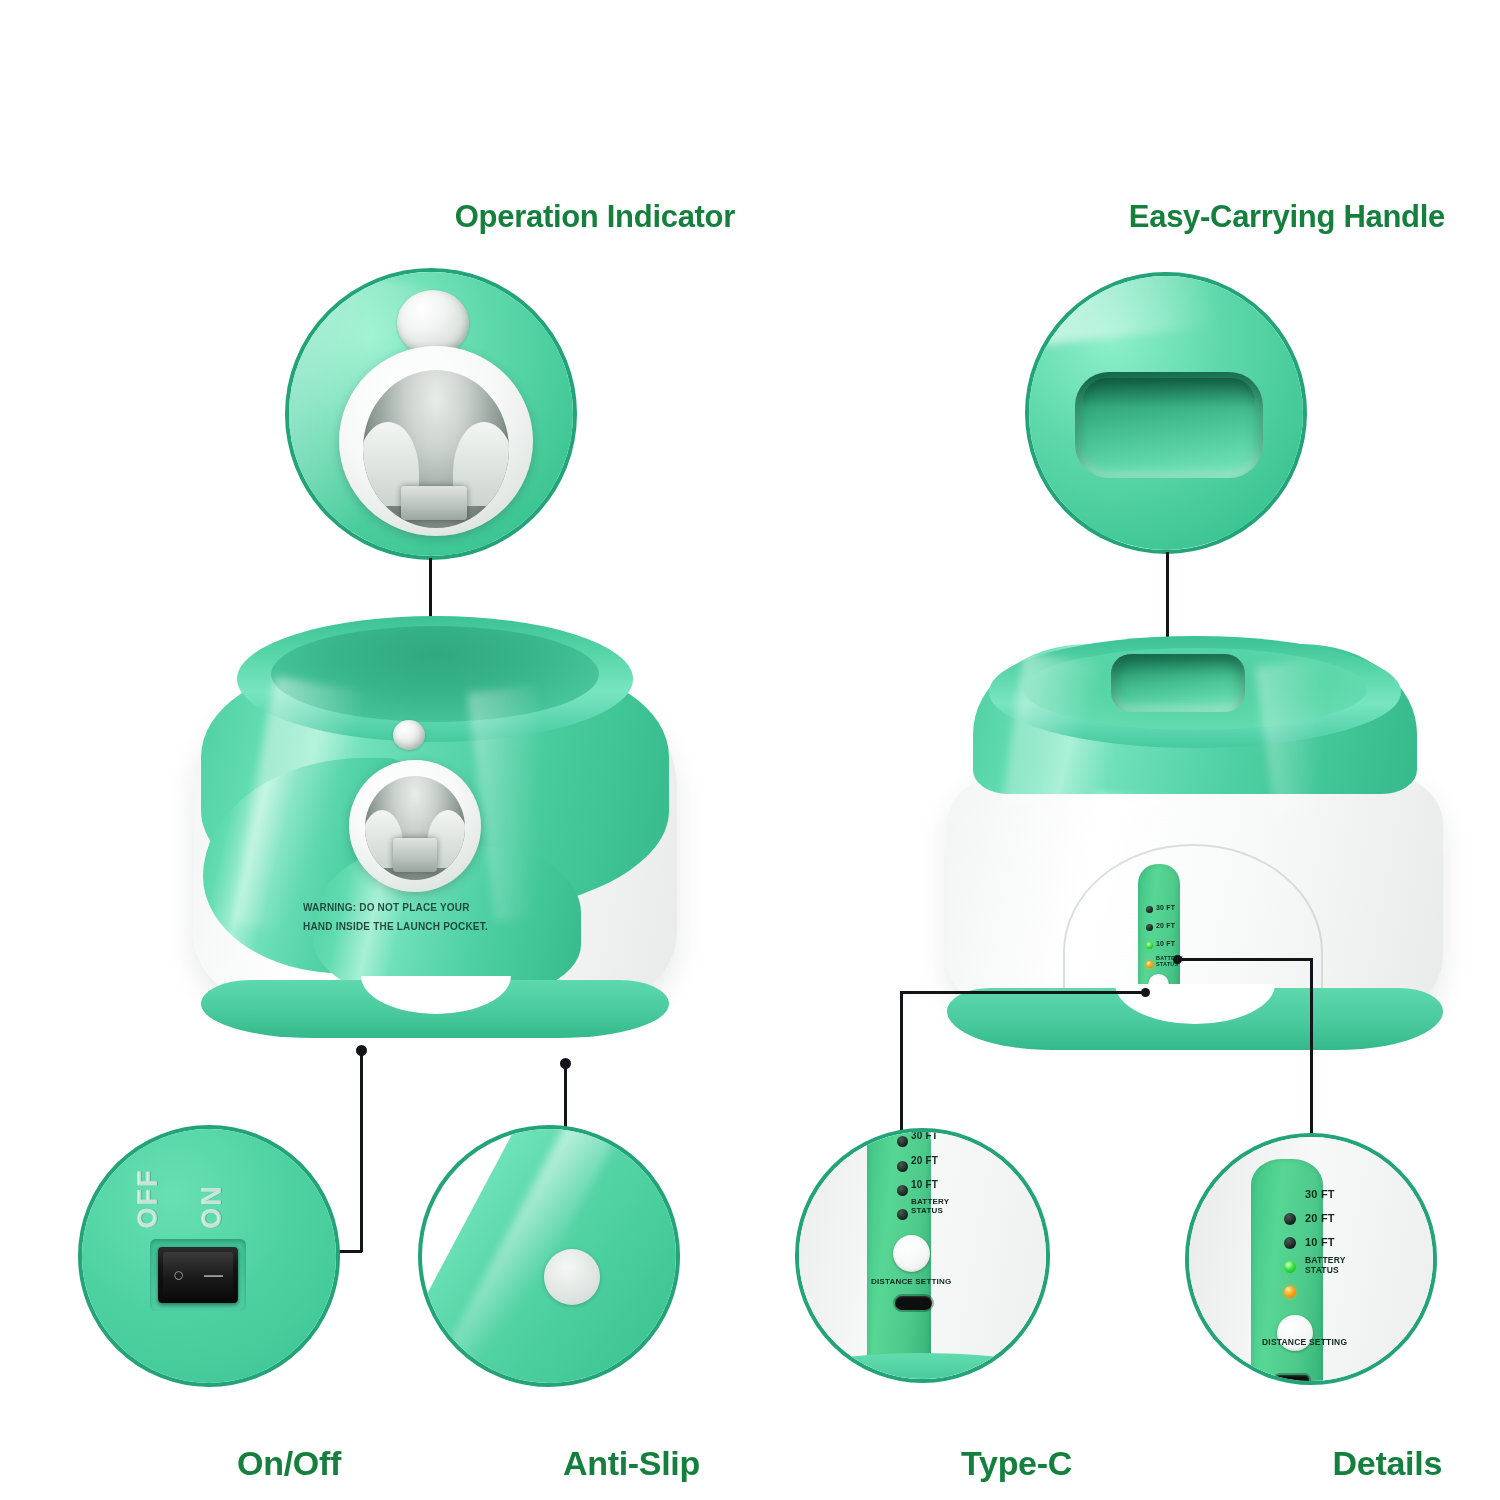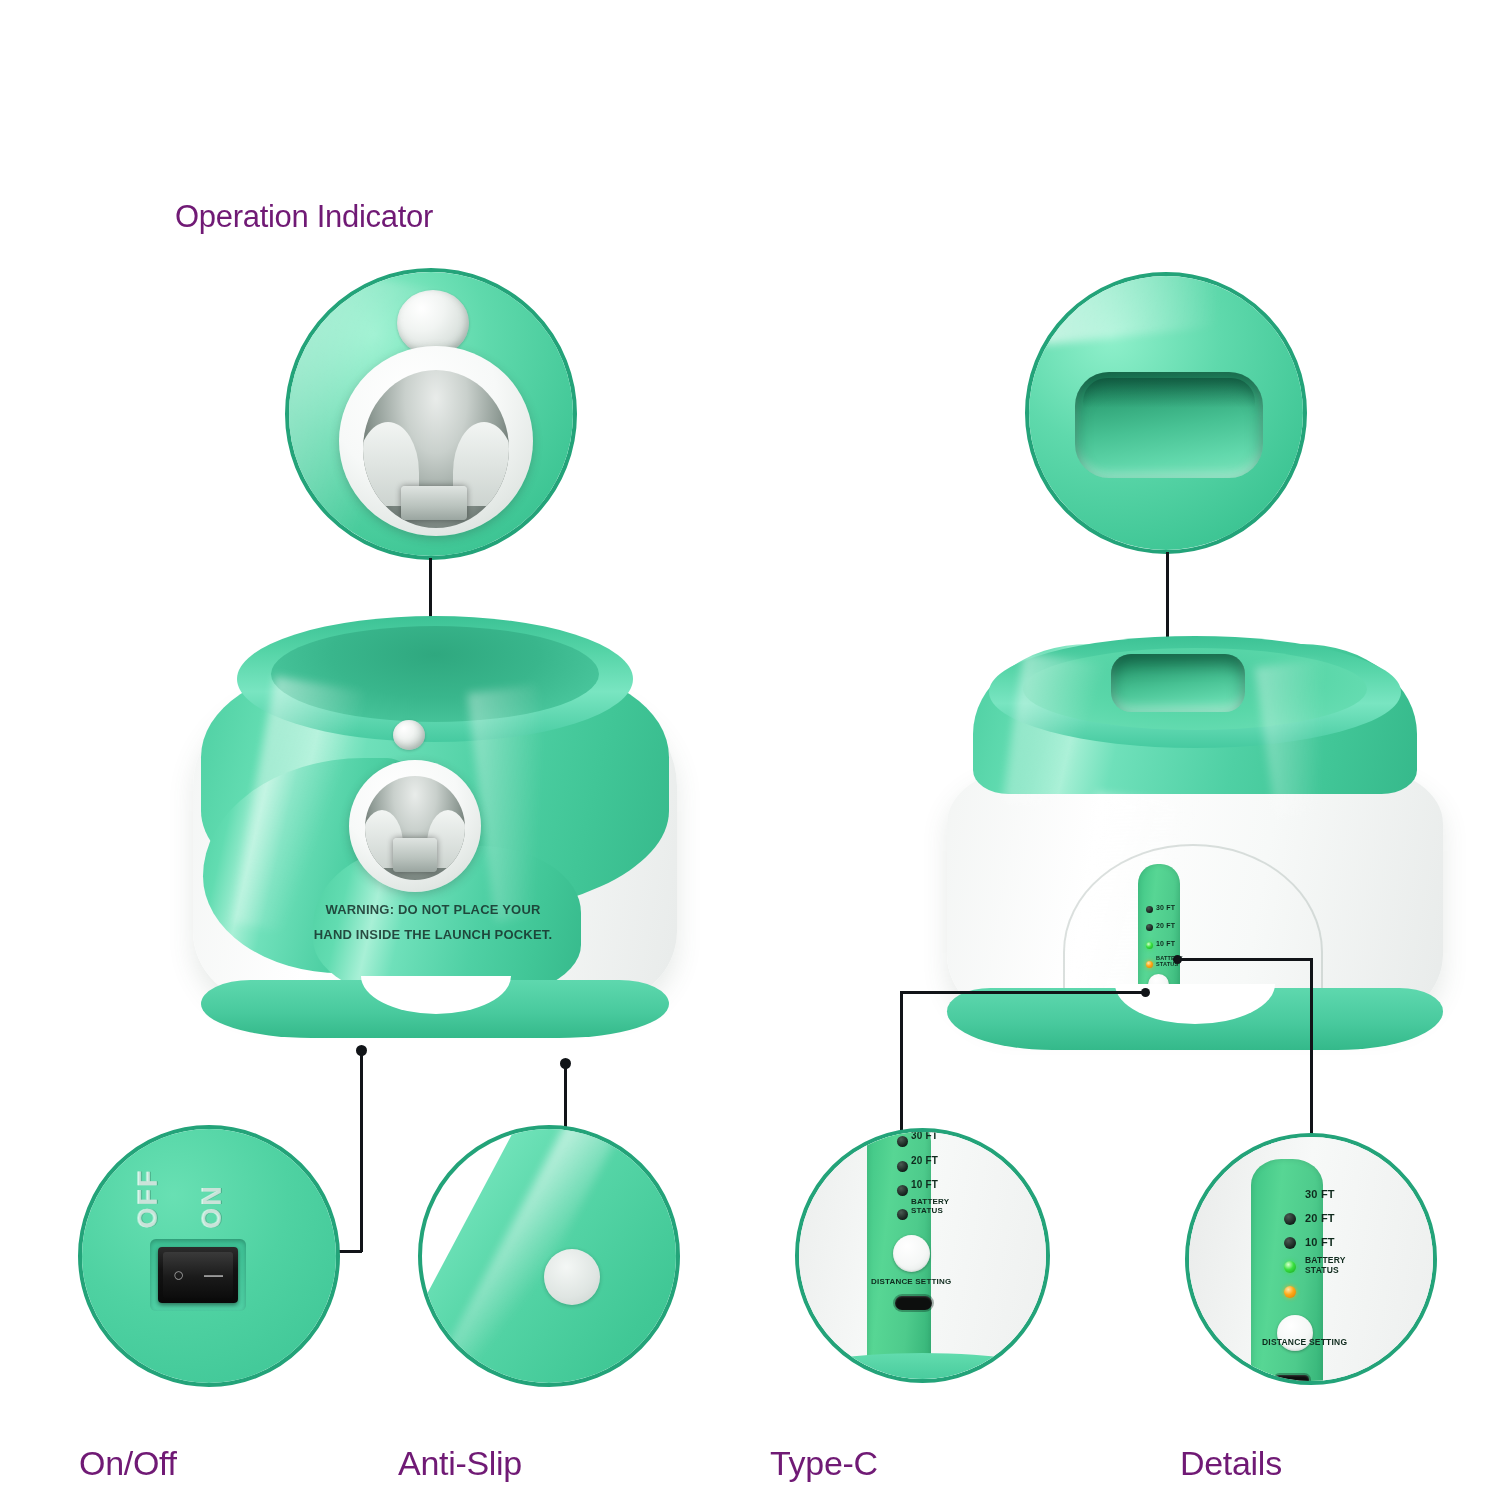--- a/index.html
+++ b/index.html
@@ -17,23 +17,23 @@
     position: absolute; top: 48px; left: 0; width: 1500px;
     text-align: center;
     font-size: 92px; font-weight: 700; letter-spacing: -1px;
     color: #1c9e72;
     line-height: 1.05;
   }
 
   
   .flabel {
     position: absolute;
-    text-align: left;
-    font-size: 30px; font-weight: 400;
-    color: #701a75;
+    text-align: right;
+    font-size: 30px; font-weight: 700;
+    color: #15803d;
     letter-spacing: -0.3px;
     line-height: 1.24;
     white-space: pre-line;
   }
   .flabel.top  { font-size: 31px; }
   .flabel.bot  { font-size: 34px; }
 
   
   .callout {
     position: absolute;
@@ -106,22 +106,21 @@
     position: absolute; border-radius: 50%;
     background: radial-gradient(ellipse at 50% 30%, #2fa87f 0%, #39b68c 45%, #53d0a6 100%);
   }
   .base-foot {
     position: absolute;
     background: linear-gradient(180deg,#5ed8ae 0%,#49ca9e 55%,#34b98a 100%);
   }
 
   .warn {
     position: absolute;
-    text-align: center;
-    font-size: 13px; font-weight: 700;
+    font-size: 10px; font-weight: 700;
     color: #16302a;
     line-height: 1.9;
     letter-spacing: .2px;
     white-space: pre-line;
     opacity: .85;
   }
 
   
   .panel {
     position: absolute;
@@ -223,20 +222,21 @@
   }
 </style>
 </head>
 <body>
 
 <div class="stage">
 
 
   <div class="flabel top" style="left:175px; top:198px; width:560px;">Operation Indicator</div>
 
+  <div class="flabel top" style="left:885px; top:198px; width:560px;">Easy-Carrying Handle</div>
 
   <div class="callout" style="left:285px; top:268px; width:292px; height:292px;">
     <div class="greenfill"></div>
     <div class="shine" style="left:-10px; top:4px; width:150px; height:300px; transform:rotate(12deg); opacity:.5;"></div>
     <div class="dome" style="left:108px; top:18px; width:72px; height:66px;"></div>
 
     <div class="pocket-ring" style="left:50px; top:74px; width:194px; height:190px;"></div>
     <div class="pocket-inner" style="left:74px; top:98px; width:146px; height:158px;">
       <div class="pocket-wing" style="left:-6px; top:52px; width:62px; height:84px;"></div>
       <div class="pocket-wing" style="right:-6px; top:52px; width:62px; height:84px;"></div>

